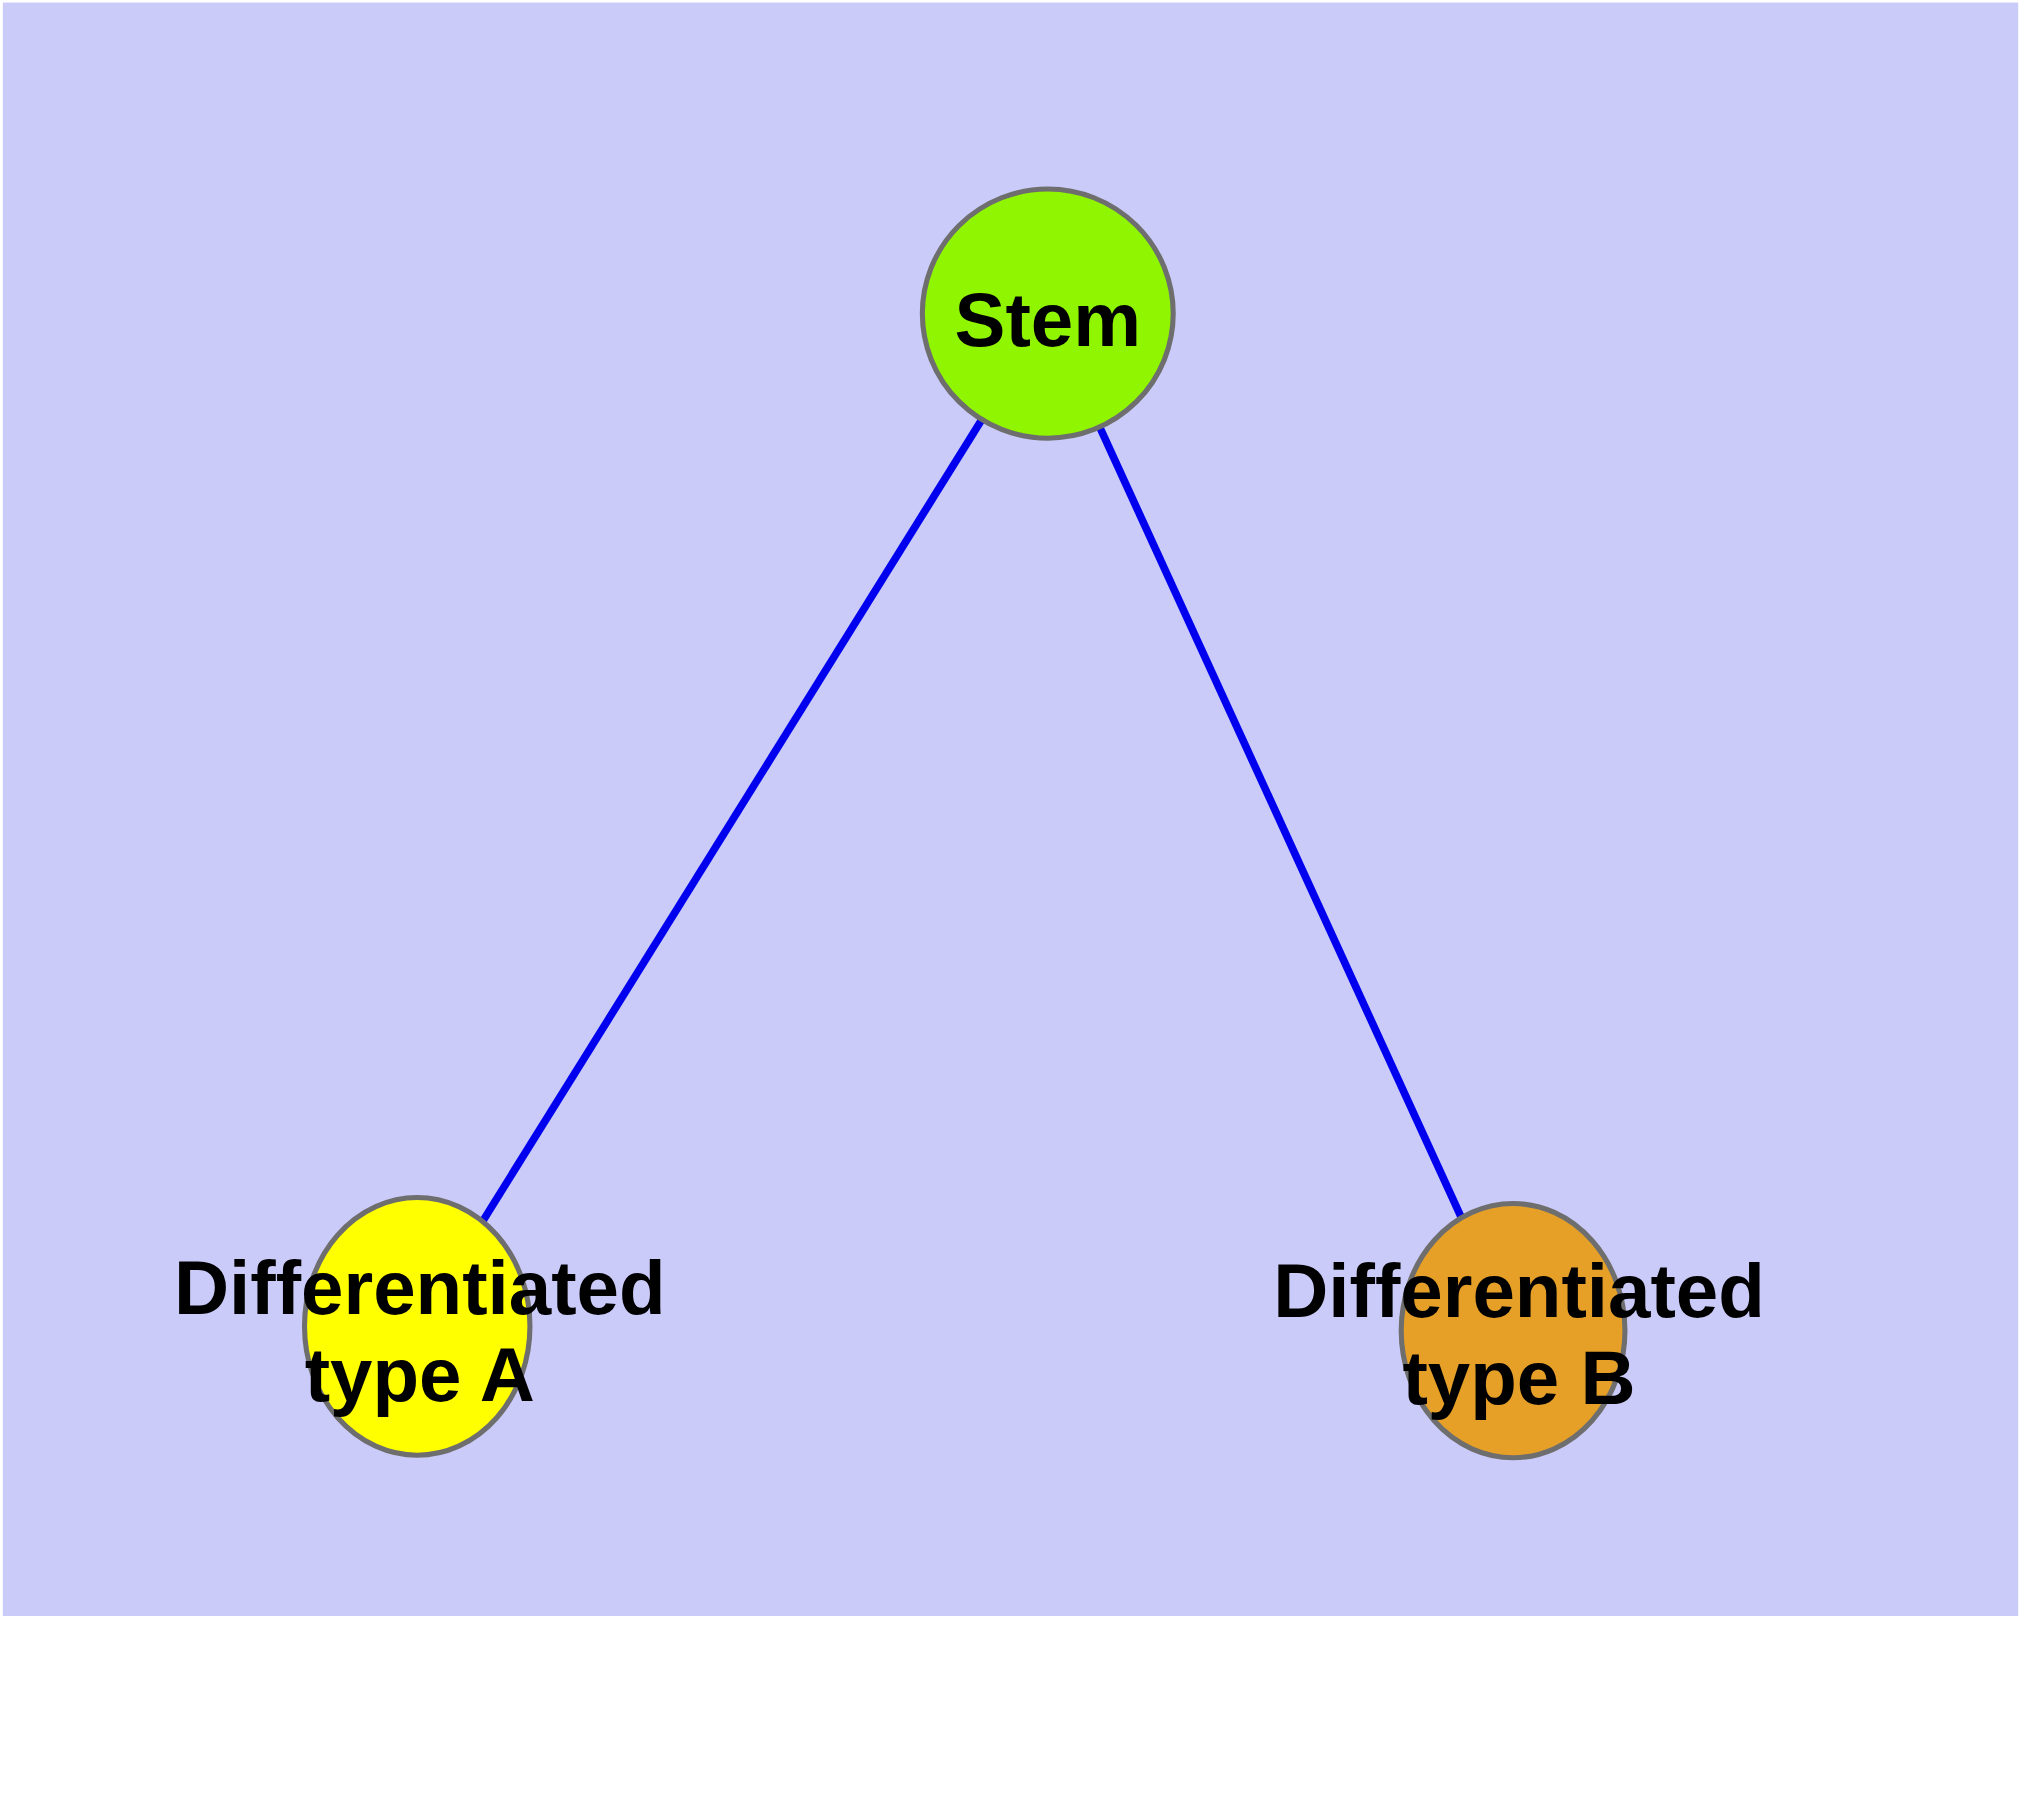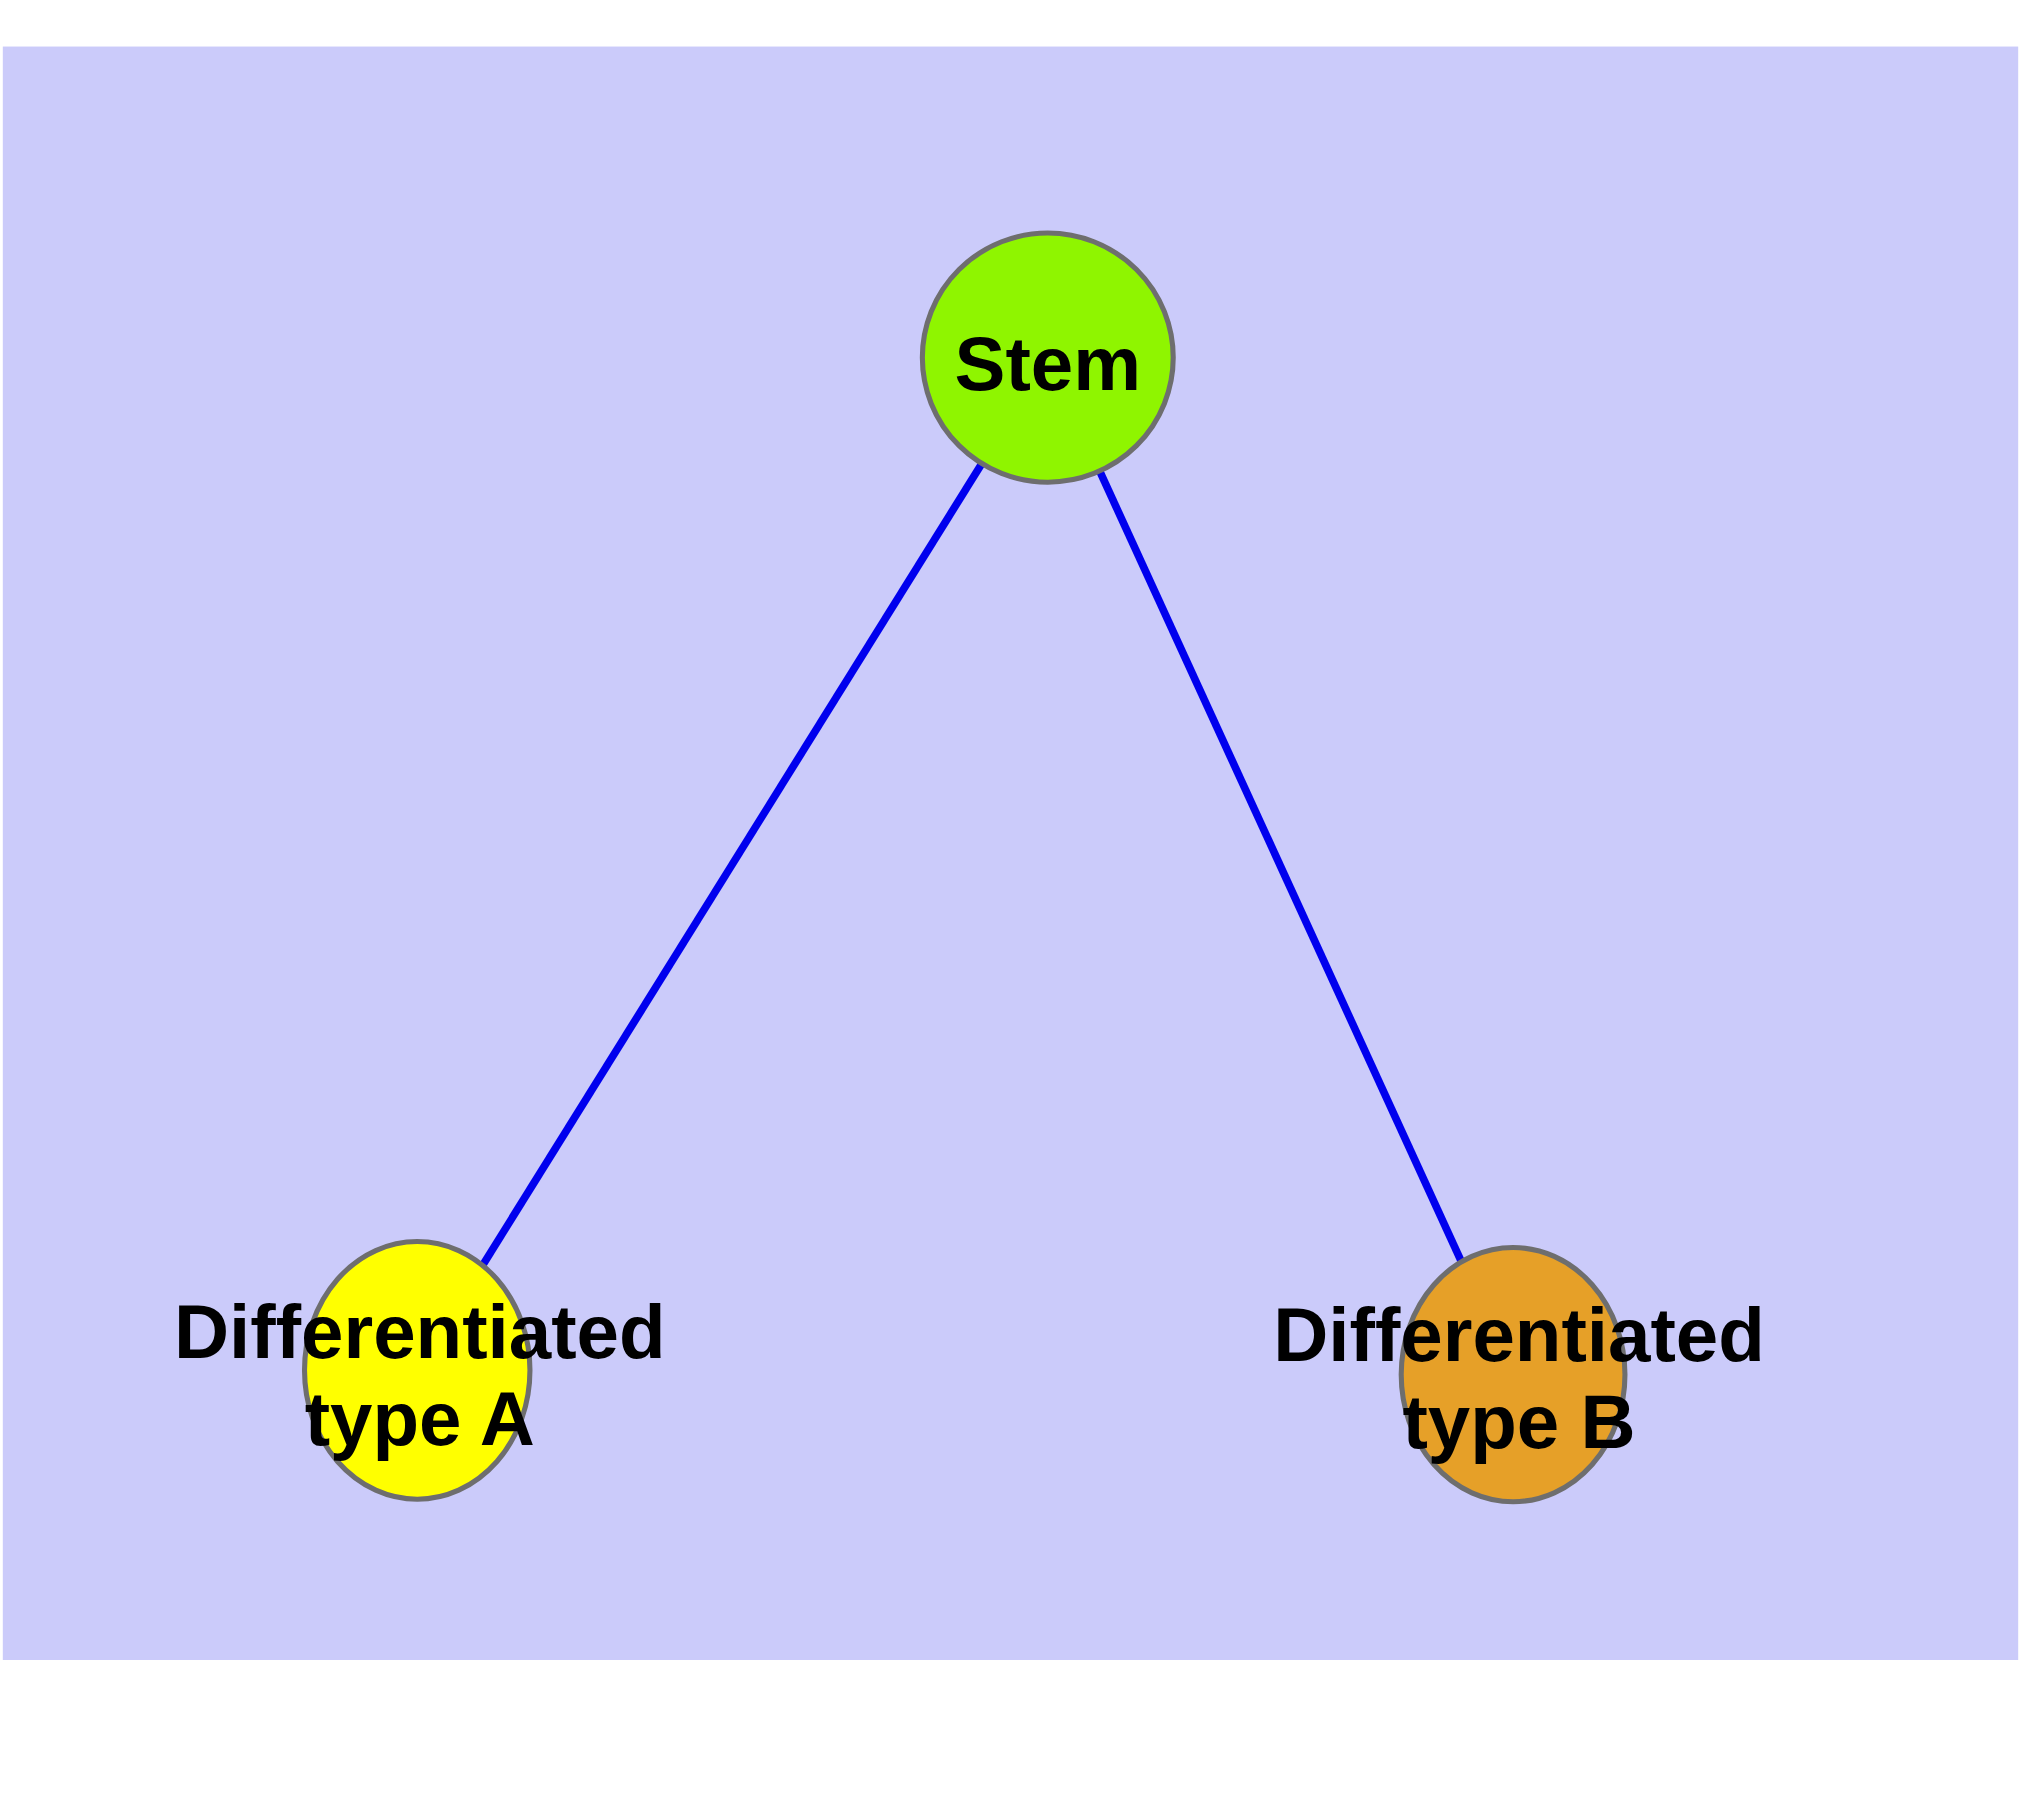--- a/index.html
+++ b/index.html
@@ -6,21 +6,20 @@
   html, body {
     margin: 0;
     padding: 0;
     background: #FFFFFF;
   }
   .figure-wrap {
     width: 2021px;
     height: 1616px;
     overflow: hidden;
     background: #FFFFFF;
-    margin-top: 44px;
   }
   svg { display: block; }
   .edge {
     stroke-width: 9px;
     fill: none;
   }
   .node {
     stroke: #6E6E6E;
     stroke-width: 6px;
   }

